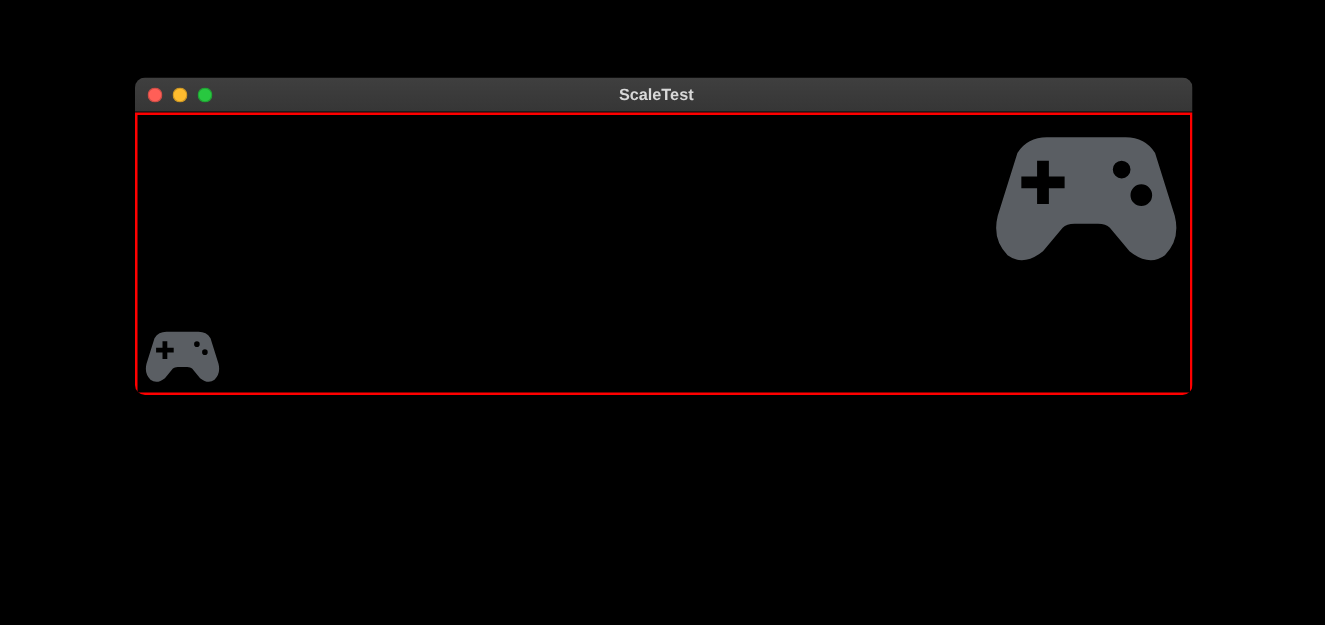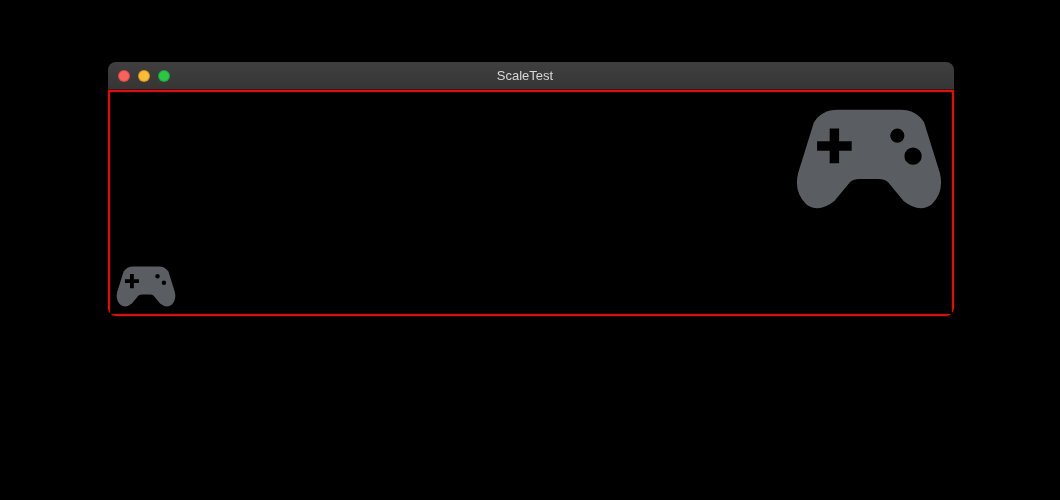--- a/index.html
+++ b/index.html
@@ -46,21 +46,21 @@
     .light.red { background: #ff5f57; border: 0.5px solid rgba(0,0,0,0.2); }
     .light.yellow { background: #febc2e; border: 0.5px solid rgba(0,0,0,0.2); }
     .light.green { background: #28c840; border: 0.5px solid rgba(0,0,0,0.2); }
     .title {
       position: absolute;
       left: 0;
       right: 12px;
       text-align: center;
       color: #d8d8d8;
       font-size: 13px;
-      font-weight: 400;
+      font-weight: 700;
       pointer-events: none;
     }
     .content {
       width: 846px;
       height: 226px;
       background: #000;
       border: 2px solid #ff0000;
       position: relative;
     }
     .icon-small {

